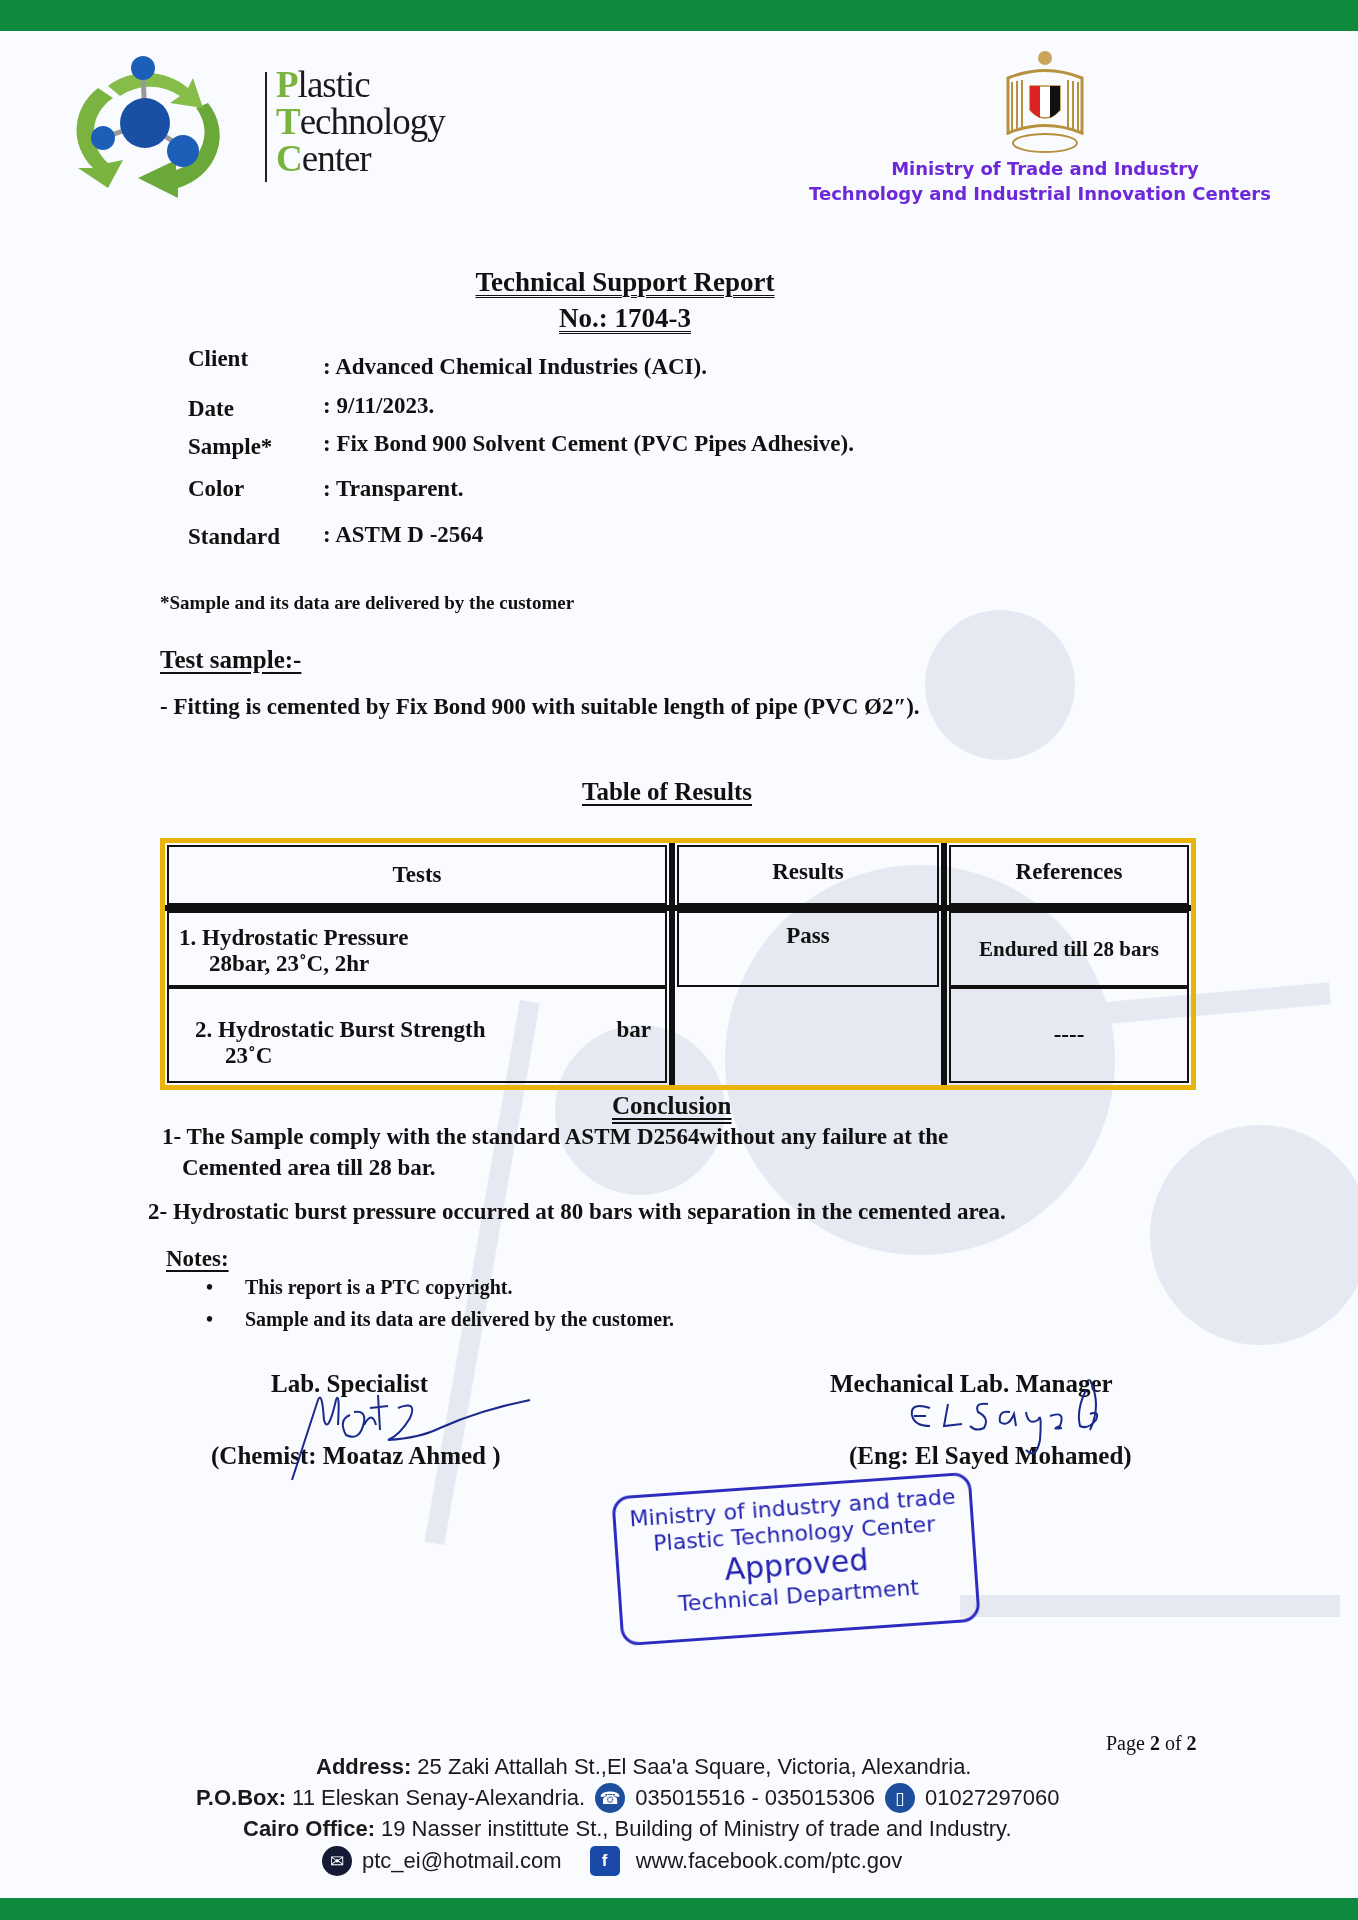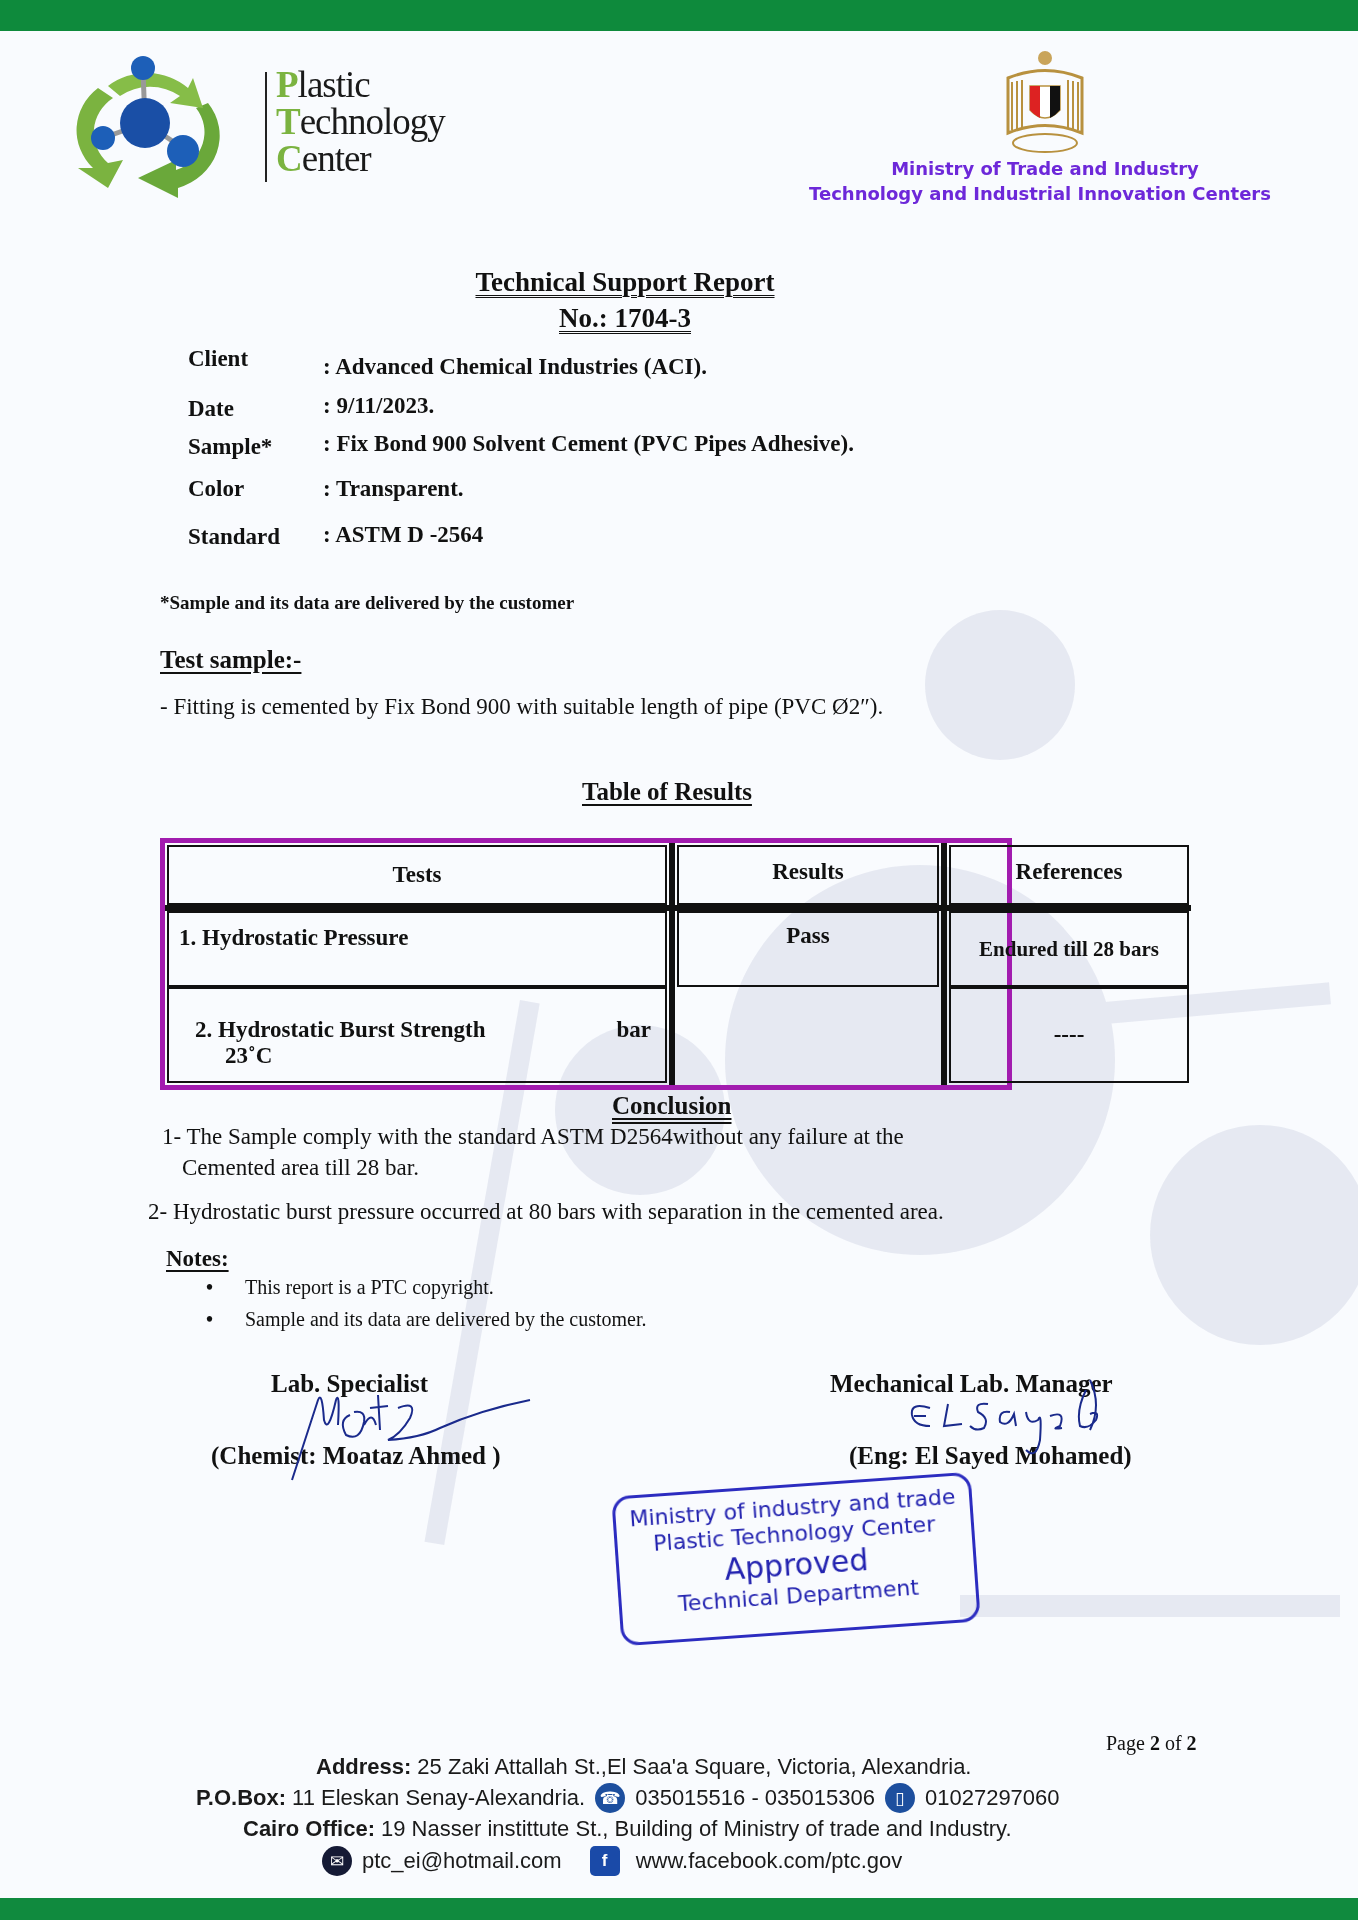--- a/index.html
+++ b/index.html
@@ -29,24 +29,24 @@
   .title-block { position: absolute; left: 0; top: 264px; width: 1250px; text-align: center; font-weight: bold; font-size: 27px; line-height: 36px; }
   .u2 { text-decoration: underline; text-decoration-style: double; text-underline-offset: 4px; text-decoration-thickness: 1px; }
 
   .info { position: absolute; left: 188px; top: 346px; font-weight: bold; font-size: 23px; }
   .info .row { position: absolute; left: 0; white-space: nowrap; }
   .info .lbl { position: absolute; left: 0; }
   .info .val { position: absolute; left: 135px; }
 
   .footnote { position: absolute; left: 160px; top: 592px; font-weight: bold; font-size: 19px; }
   .section-head { position: absolute; font-weight: bold; font-size: 25px; text-decoration: underline; text-underline-offset: 4px; }
-  .para { position: absolute; font-weight: normal; font-size: 23px; white-space: nowrap; }
-
-  
-  .results-table { position: absolute; left: 160px; top: 838px; width: 852px; height: 252px; border: 5px solid #a21caf; box-sizing: border-box; background: transparent; }
+  .para { position: absolute; font-weight: bold; font-size: 23px; white-space: nowrap; }
+
+  
+  .results-table { position: absolute; left: 160px; top: 838px; width: 1036px; height: 252px; border: 5px solid #eab308; box-sizing: border-box; background: transparent; }
   .cell { position: absolute; border: 2px solid #111; box-sizing: border-box; font-weight: bold; font-size: 23px; }
   .hdr-line { position: absolute; background: #111; }
   .center { display: flex; align-items: center; justify-content: center; }
   .bullet { position: absolute; font-size: 20px; font-weight: bold; }
 
   .sig-label { position: absolute; font-weight: bold; font-size: 25px; white-space: nowrap; }
   .signature { position: absolute; }
 
   .stamp { position: absolute; left: 616px; top: 1484px; width: 360px; height: 150px; transform: rotate(-4deg); color: #2323b0; font-family: "DejaVu Sans", sans-serif; text-align: center; border: 3px solid #2c2cc0; border-radius: 18px; box-sizing: border-box; padding-top: 8px; }
   .stamp .s1 { font-size: 22px; line-height: 26px; }
@@ -162,20 +162,21 @@
   <div class="cell center" style="left:512px; top:2px; width:262px; height:60px; align-items:flex-start; padding-top:12px;">
     <span>Results</span>
   </div>
   <div class="cell center" style="left:784px; top:2px; width:240px; height:60px; align-items:flex-start; padding-top:12px;">
     <span>References</span>
   </div>
   <div class="hdr-line" style="left:0; top:62px; width:1026px; height:6px;"></div>
 
   <div class="cell" style="left:2px; top:68px; width:500px; height:76px; padding:12px 0 0 10px;">
     <div>1. Hydrostatic Pressure</div>
+    <div style="padding-left:30px">28bar, 23˚C, 2hr</div>
   </div>
   <div class="cell" style="left:512px; top:68px; width:262px; height:76px; text-align:center; padding-top:10px;">
     <span>Pass</span>
   </div>
   <div class="cell center" style="left:784px; top:68px; width:240px; height:76px; font-size:21px;">
     <span>Endured till 28 bars</span>
   </div>
 
   <div class="cell" style="left:2px; top:144px; width:500px; height:96px; padding:28px 0 0 26px;">
     <div>2. Hydrostatic Burst Strength</div>

